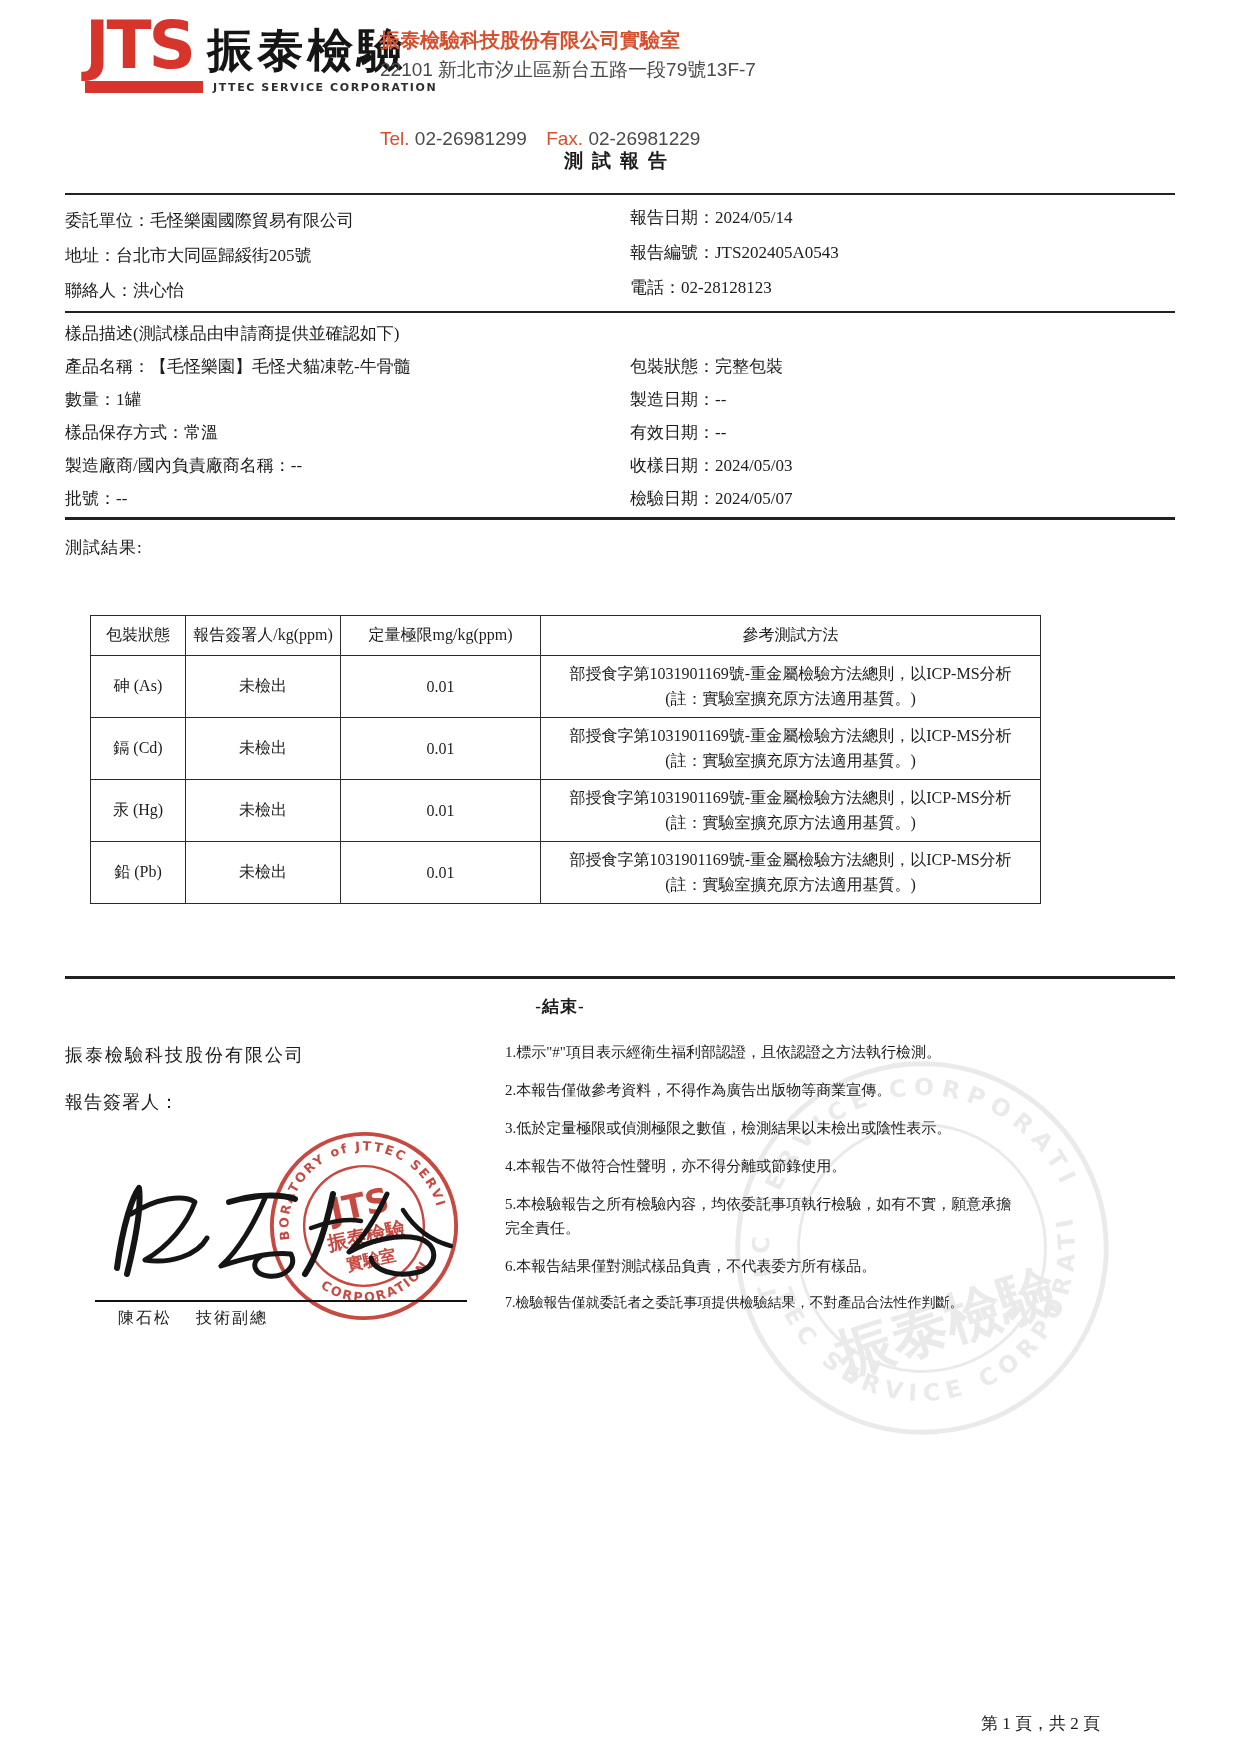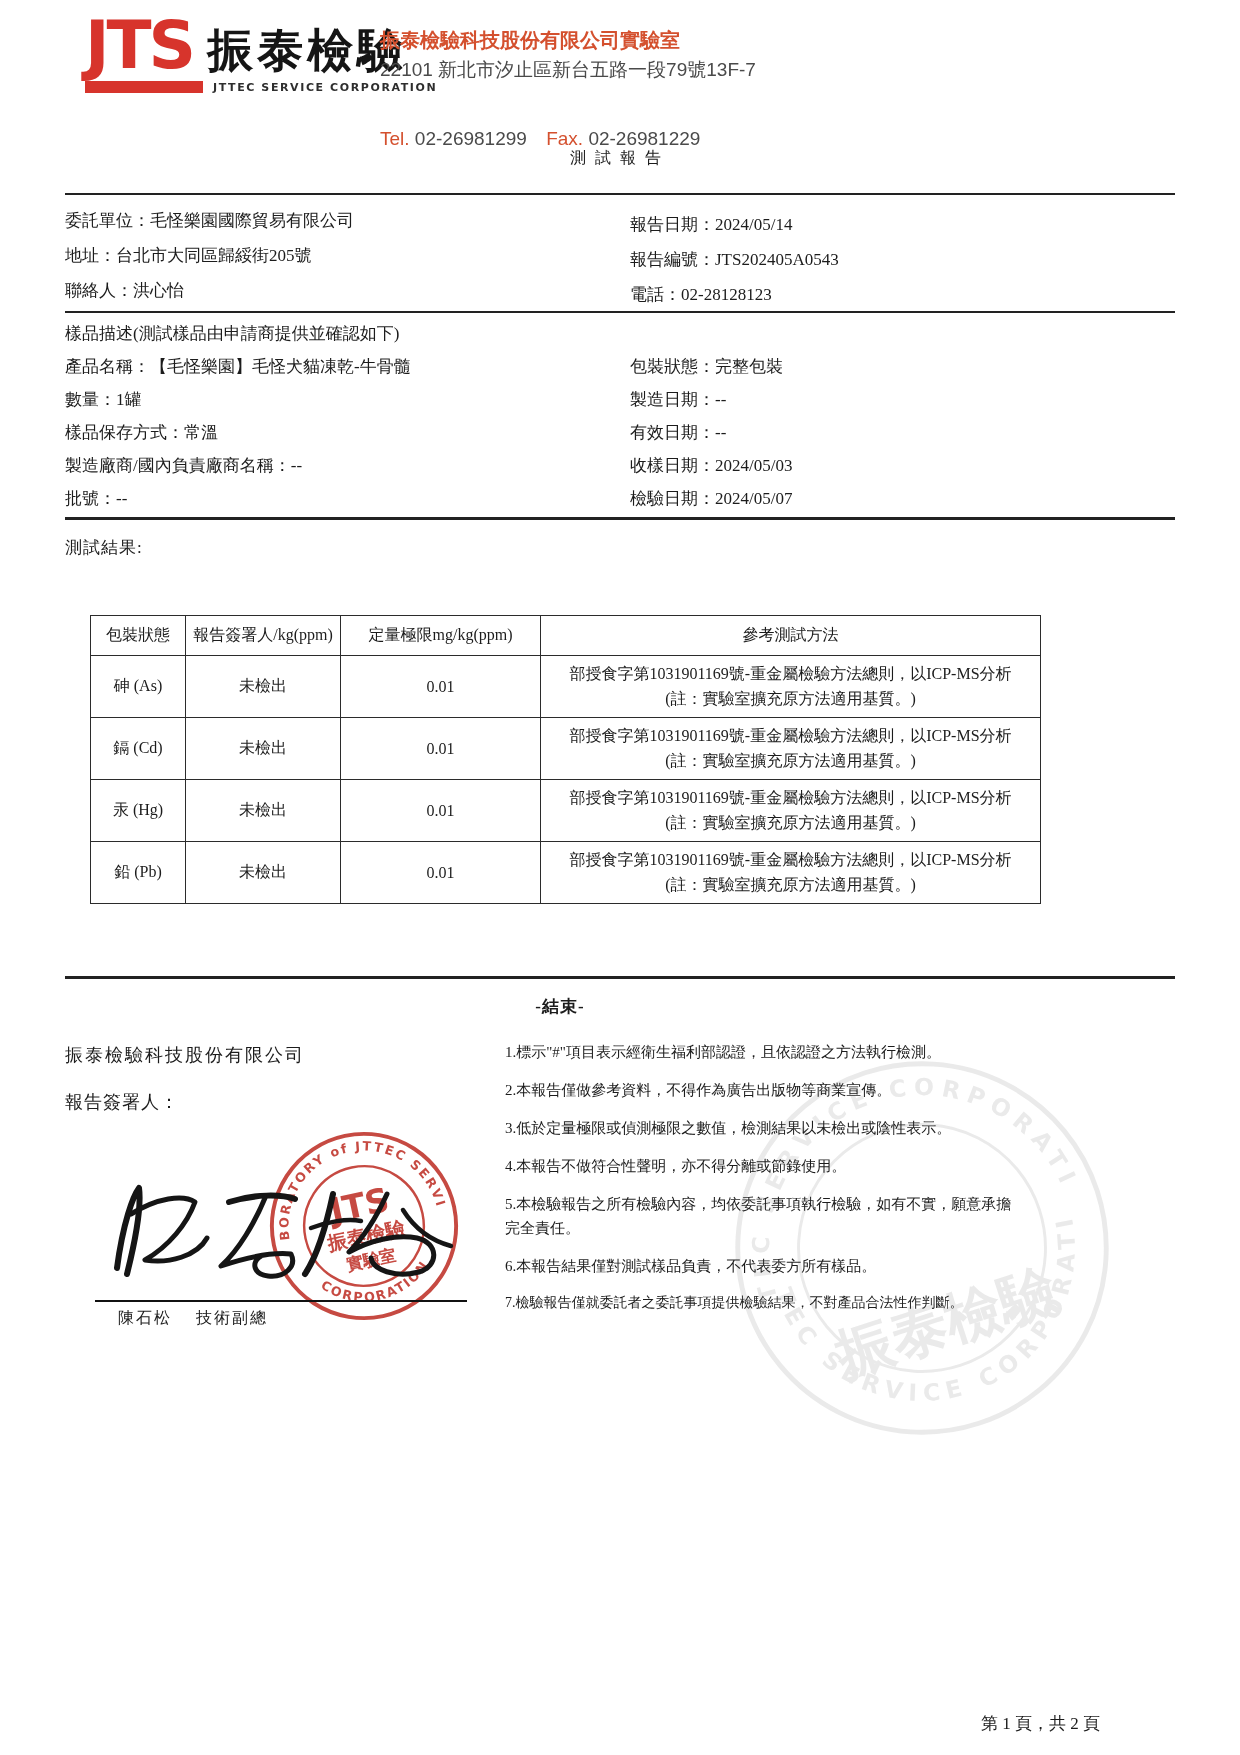--- a/index.html
+++ b/index.html
@@ -27,30 +27,30 @@
     font-size:11px; font-weight:bold; color:#2e2e2e; letter-spacing:1.6px; margin-left:10px;
   }
   .letterhead { position:absolute; left:380px; top:26px; font-family:Liberation Sans, sans-serif; line-height:29px; }
   .lh-company { font-size:20px; font-weight:bold; color:var(--orange); }
   .lh-address { font-size:19px; color:#4a4a4a; }
   .lh-contact { font-size:19px; color:#4a4a4a;margin-top:40px; }
   .lh-contact .lbl { color:var(--orange); }
   .lh-contact .val { margin-right:14px; }
 
   
-  .report-title { position:absolute; top:148px; left:0; width:100%; text-align:center; font-size:16px; font-weight:normal; letter-spacing:9px; }
+  .report-title { position:absolute; top:148px; left:0; width:100%; text-align:center; font-size:19px; font-weight:bold; letter-spacing:9px; }
   .rule { position:absolute; left:65px; width:1110px; background:#222; }
   .rule-1 { top:193px; height:2px; }
   .rule-2 { top:311px; height:2px; }
   .rule-3 { top:517px; height:3px; }
   .rule-4 { top:976px; height:3px; }
 
   
   .client-left  { position:absolute; left:65px;  top:203px; }
-  .client-right { position:absolute; left:630px; top:207px; }
+  .client-right { position:absolute; left:630px; top:200px; }
   .client-left .info-row, .client-right .info-row { height:35px; line-height:35px; font-size:17px; }
   .sample-heading { position:absolute; left:65px; top:322px; font-size:17px; }
   .sample-left  { position:absolute; left:65px;  top:350px; }
   .sample-right { position:absolute; left:630px; top:350px; }
   .sample-left .info-row, .sample-right .info-row { height:33px; line-height:33px; font-size:17px; }
 
   
   .results-heading { position:absolute; left:65px; top:536px; font-size:17px; letter-spacing:1px; }
   .results-table { position:absolute; left:90px; top:615px; border-collapse:collapse; table-layout:fixed; }
   .results-table col.c1 { width:95px; }

